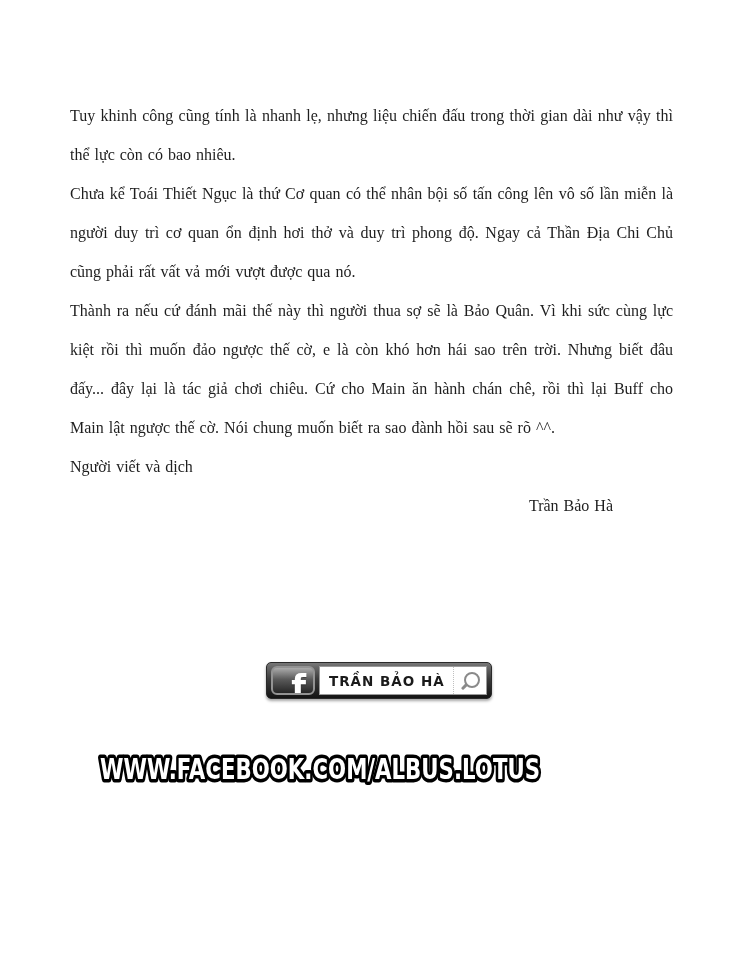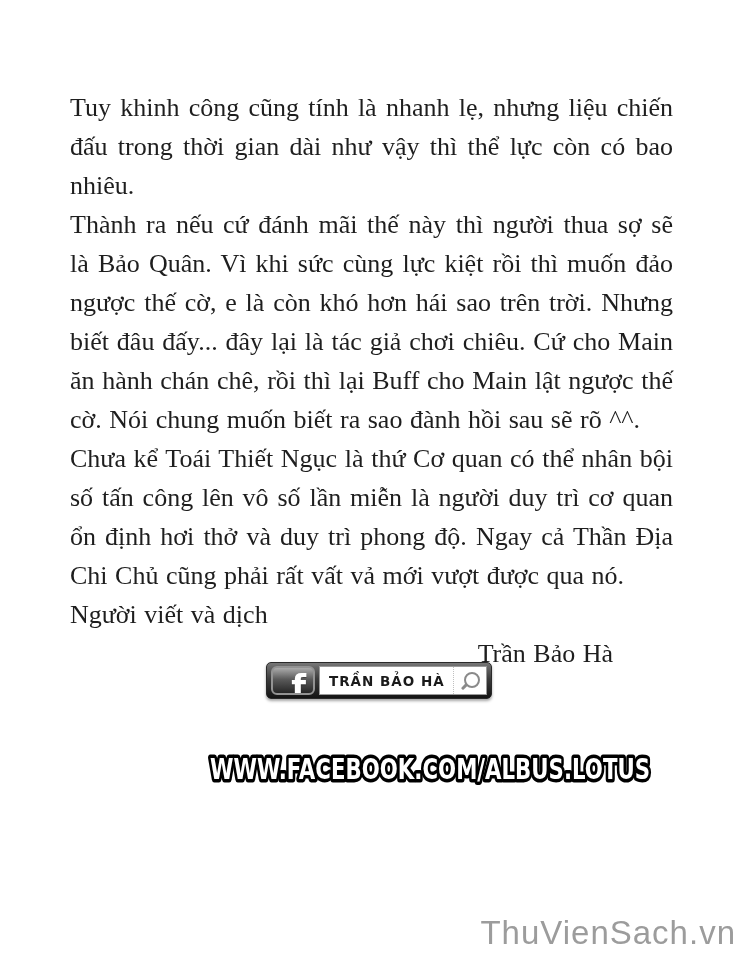--- a/index.html
+++ b/index.html
@@ -14,23 +14,23 @@
     position: relative;
     width: 750px;
     height: 960px;
     background: #ffffff;
     font-family: "Liberation Serif", "DejaVu Serif", serif;
   }
   
   .text-block {
     position: absolute;
     left: 70px;
-    top: 88px;
+    top: 96px;
     width: 603px;
-    font-size: 26px;
+    font-size: 16px;
     line-height: 39px;
     color: #1e1e1e;
     text-align: justify;
     word-spacing: 1px;
   }
   .text-block p { margin: 0; }
   .sig-role { padding-right: 40px; }
   .sig-name { text-align: right; padding-right: 60px; }
 
   
@@ -120,21 +120,21 @@
     transform: rotate(45deg);
     border-radius: 1px;
   }
 
   
   .url-wrap {
     position: absolute;
     left: 0;
     top: 741px;
     width: 750px;
-    text-align: right;
+    text-align: left;
   }
   .url-wrap svg { display: inline-block; }
 
   
   .watermark {
     position: absolute;
     right: 14px;
     bottom: 8px;
     font-family: "Liberation Sans", sans-serif;
     font-size: 33px;
@@ -142,22 +142,22 @@
     letter-spacing: 1px;
   }
 </style>
 </head>
 <body>
 
 <div class="page">
 
   <div class="text-block">
     <p>Tuy khinh công cũng tính là nhanh lẹ, nhưng liệu chiến đấu trong thời gian dài như vậy thì thể lực còn có bao nhiêu.</p>
+    <p>Chưa kể Toái Thiết Ngục là thứ Cơ quan có thể nhân bội số tấn công lên vô số lần miễn là người duy trì cơ quan ổn định hơi thở và duy trì phong độ. Ngay cả Thần Địa Chi Chủ cũng phải rất vất vả mới vượt được qua nó.</p>
     <p>Thành ra nếu cứ đánh mãi thế này thì người thua sợ sẽ là Bảo Quân. Vì khi sức cùng lực kiệt rồi thì muốn đảo ngược thế cờ, e là còn khó hơn hái sao trên trời. Nhưng biết đâu đấy... đây lại là tác giả chơi chiêu. Cứ cho Main ăn hành chán chê, rồi thì lại Buff cho Main lật ngược thế cờ. Nói chung muốn biết ra sao đành hồi sau sẽ rõ ^^.</p>
-    <p>Chưa kể Toái Thiết Ngục là thứ Cơ quan có thể nhân bội số tấn công lên vô số lần miễn là người duy trì cơ quan ổn định hơi thở và duy trì phong độ. Ngay cả Thần Địa Chi Chủ cũng phải rất vất vả mới vượt được qua nó.</p>
     <p class="sig-role">Người viết và dịch</p>
     <p class="sig-name">Trần Bảo Hà</p>
   </div>
 
   <div class="fb-badge">
     <div class="fb-logo">
       <span class="fb-f">f</span>
     </div>
     <div class="fb-search">
       <span class="fb-search-text">TRẦN BẢO HÀ</span>
@@ -166,15 +166,14 @@
       </span>
     </div>
   </div>
 
   <div class="url-wrap">
     <svg width="640" height="52" viewBox="0 0 640 52">
       <text x="320" y="38" text-anchor="middle" font-family="DejaVu Sans, sans-serif" font-size="29" font-weight="bold" fill="#ffffff" stroke="#000000" stroke-width="7" stroke-linejoin="round" paint-order="stroke" textLength="440" lengthAdjust="spacingAndGlyphs">WWW.FACEBOOK.COM/ALBUS.LOTUS</text>
     </svg>
   </div>
 
-  <div class="watermark">ThuVienSach.vn</div>
 
 </div>
 
 </body></html>

